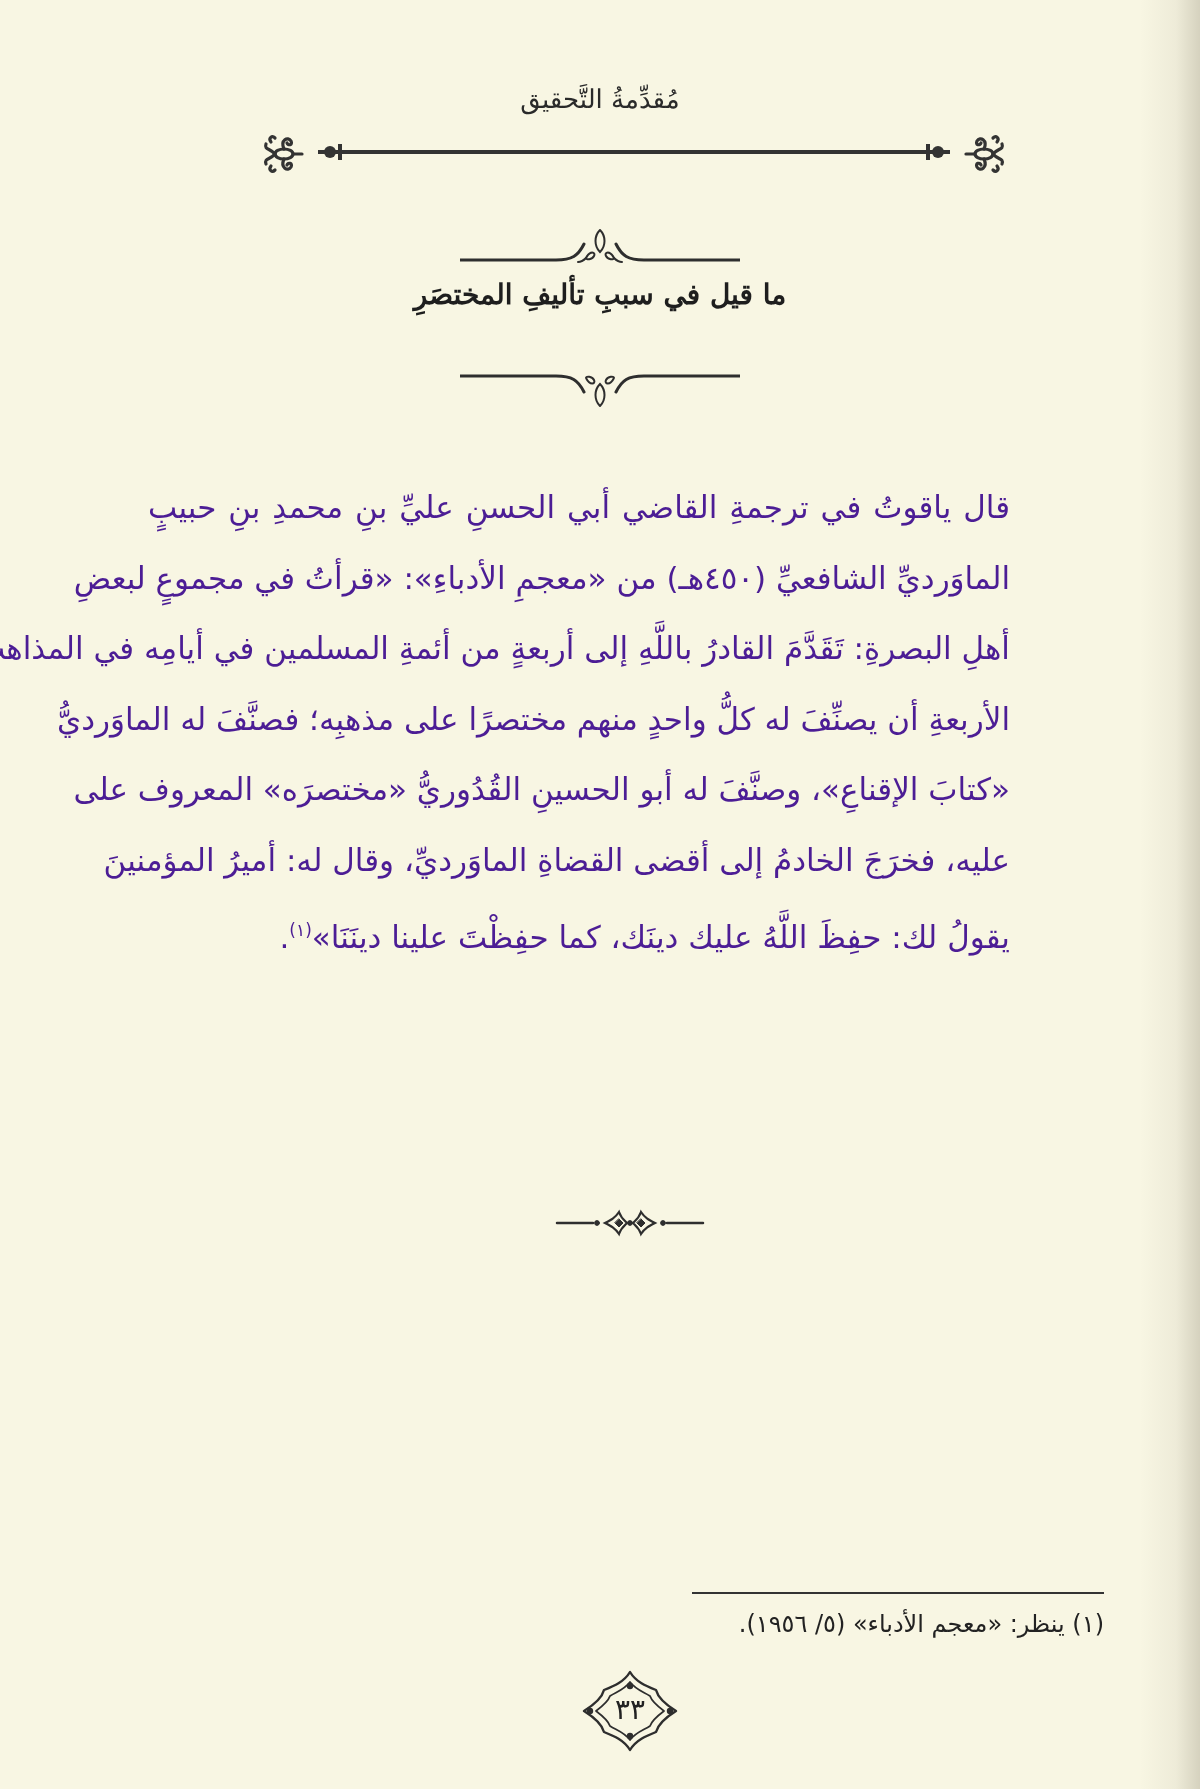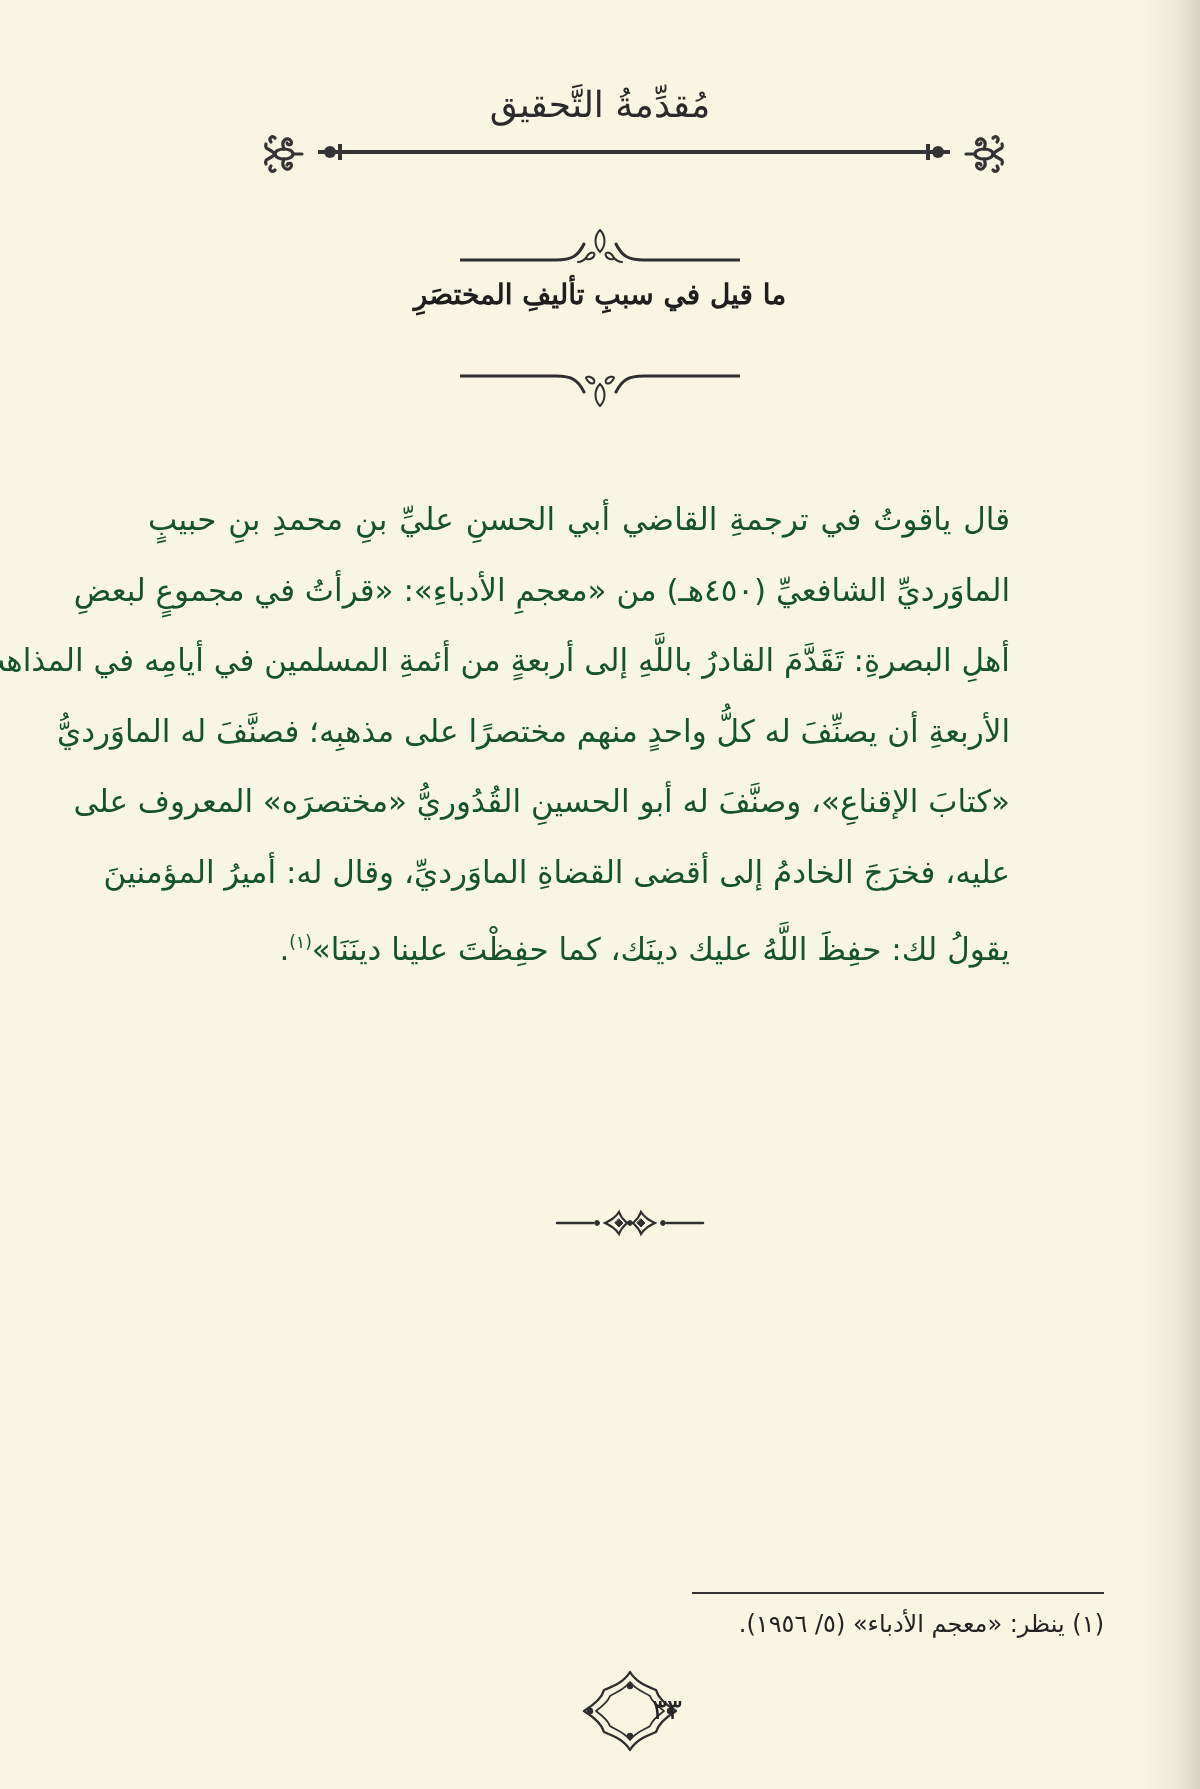--- a/index.html
+++ b/index.html
@@ -11,21 +11,21 @@
   }
   .page-shadow {
     position: absolute; top: 0; right: 0; width: 60px; height: 100%;
     background: linear-gradient(to right, rgba(0,0,0,0) 0%, rgba(120,110,90,0.08) 60%, rgba(90,80,60,0.22) 100%);
     pointer-events: none;
   }
   
   .running-head {
     position: absolute; top: 84px; left: 0; width: 1200px; text-align: center;
     font-family: "DejaVu Serif", "Liberation Serif", serif;
-    font-size: 36px; color: #2a2a2a; letter-spacing: 0;
+    font-size: 26px; color: #2a2a2a; letter-spacing: 0;
   }
   .head-rule {
     position: absolute; top: 132px; left: 258px; width: 752px; height: 40px;
   }
   .head-rule .line {
     position: absolute; top: 18px; left: 60px; right: 60px; height: 4px; background: #333;
   }
   .head-rule .cap-l, .head-rule .cap-r {
     position: absolute; top: 14px; width: 12px; height: 12px; border-radius: 50%; background: #333;
   }
@@ -45,23 +45,23 @@
   .title-frame.top { top: 216px; }
   .title-frame.bottom { top: 370px; }
   .section-title {
     position: absolute; top: 278px; left: 0; width: 1200px; text-align: center;
     font-family: "DejaVu Serif", "Liberation Serif", serif;
     font-size: 28px; font-weight: bold; color: #1e1e1e;
   }
 
   
   .body-text {
-    position: absolute; top: 484px; left: 148px; width: 862px;
+    position: absolute; top: 472px; left: 148px; width: 862px;
     font-family: "DejaVu Sans", "Liberation Sans", sans-serif;
-    font-size: 31px; line-height: 70.5px; color: #14532d;
+    font-size: 31px; line-height: 70.5px; color: #4c1d95;
     text-align: justify; text-align-last: right;
   }
   .body-text .line { display: block; white-space: nowrap; text-align: justify; text-align-last: justify; }
   .body-text .line.last { text-align-last: right; }
   sup.fn { font-size: 17px; vertical-align: 12px; }
 
   .divider { position: absolute; top: 1208px; left: 555px; width: 150px; height: 30px; }
 
   
   .fn-rule {
@@ -69,21 +69,21 @@
   }
   .footnote {
     position: absolute; top: 1610px; right: 96px; text-align: right;
     font-family: "DejaVu Sans", "Liberation Sans", sans-serif;
     font-size: 24px; color: #222; margin-left: 14px;
   }
 
   
   .pagenum-frame { position: absolute; top: 1668px; left: 578px; width: 104px; height: 86px; }
   .pagenum {
-    position: absolute; top: 1690px; left: 578px; width: 104px; 
+    position: absolute; top: 1690px; left: 578px; width: 104px; text-align: center;
     font-family: "DejaVu Sans", "Liberation Sans", sans-serif;
     font-size: 28px; color: #222; line-height: 40px;
   }
 </style>
 </head>
 <body>
 
 <div class="page-shadow"></div>
 
 <div class="running-head">مُقدِّمةُ التَّحقيق</div>

